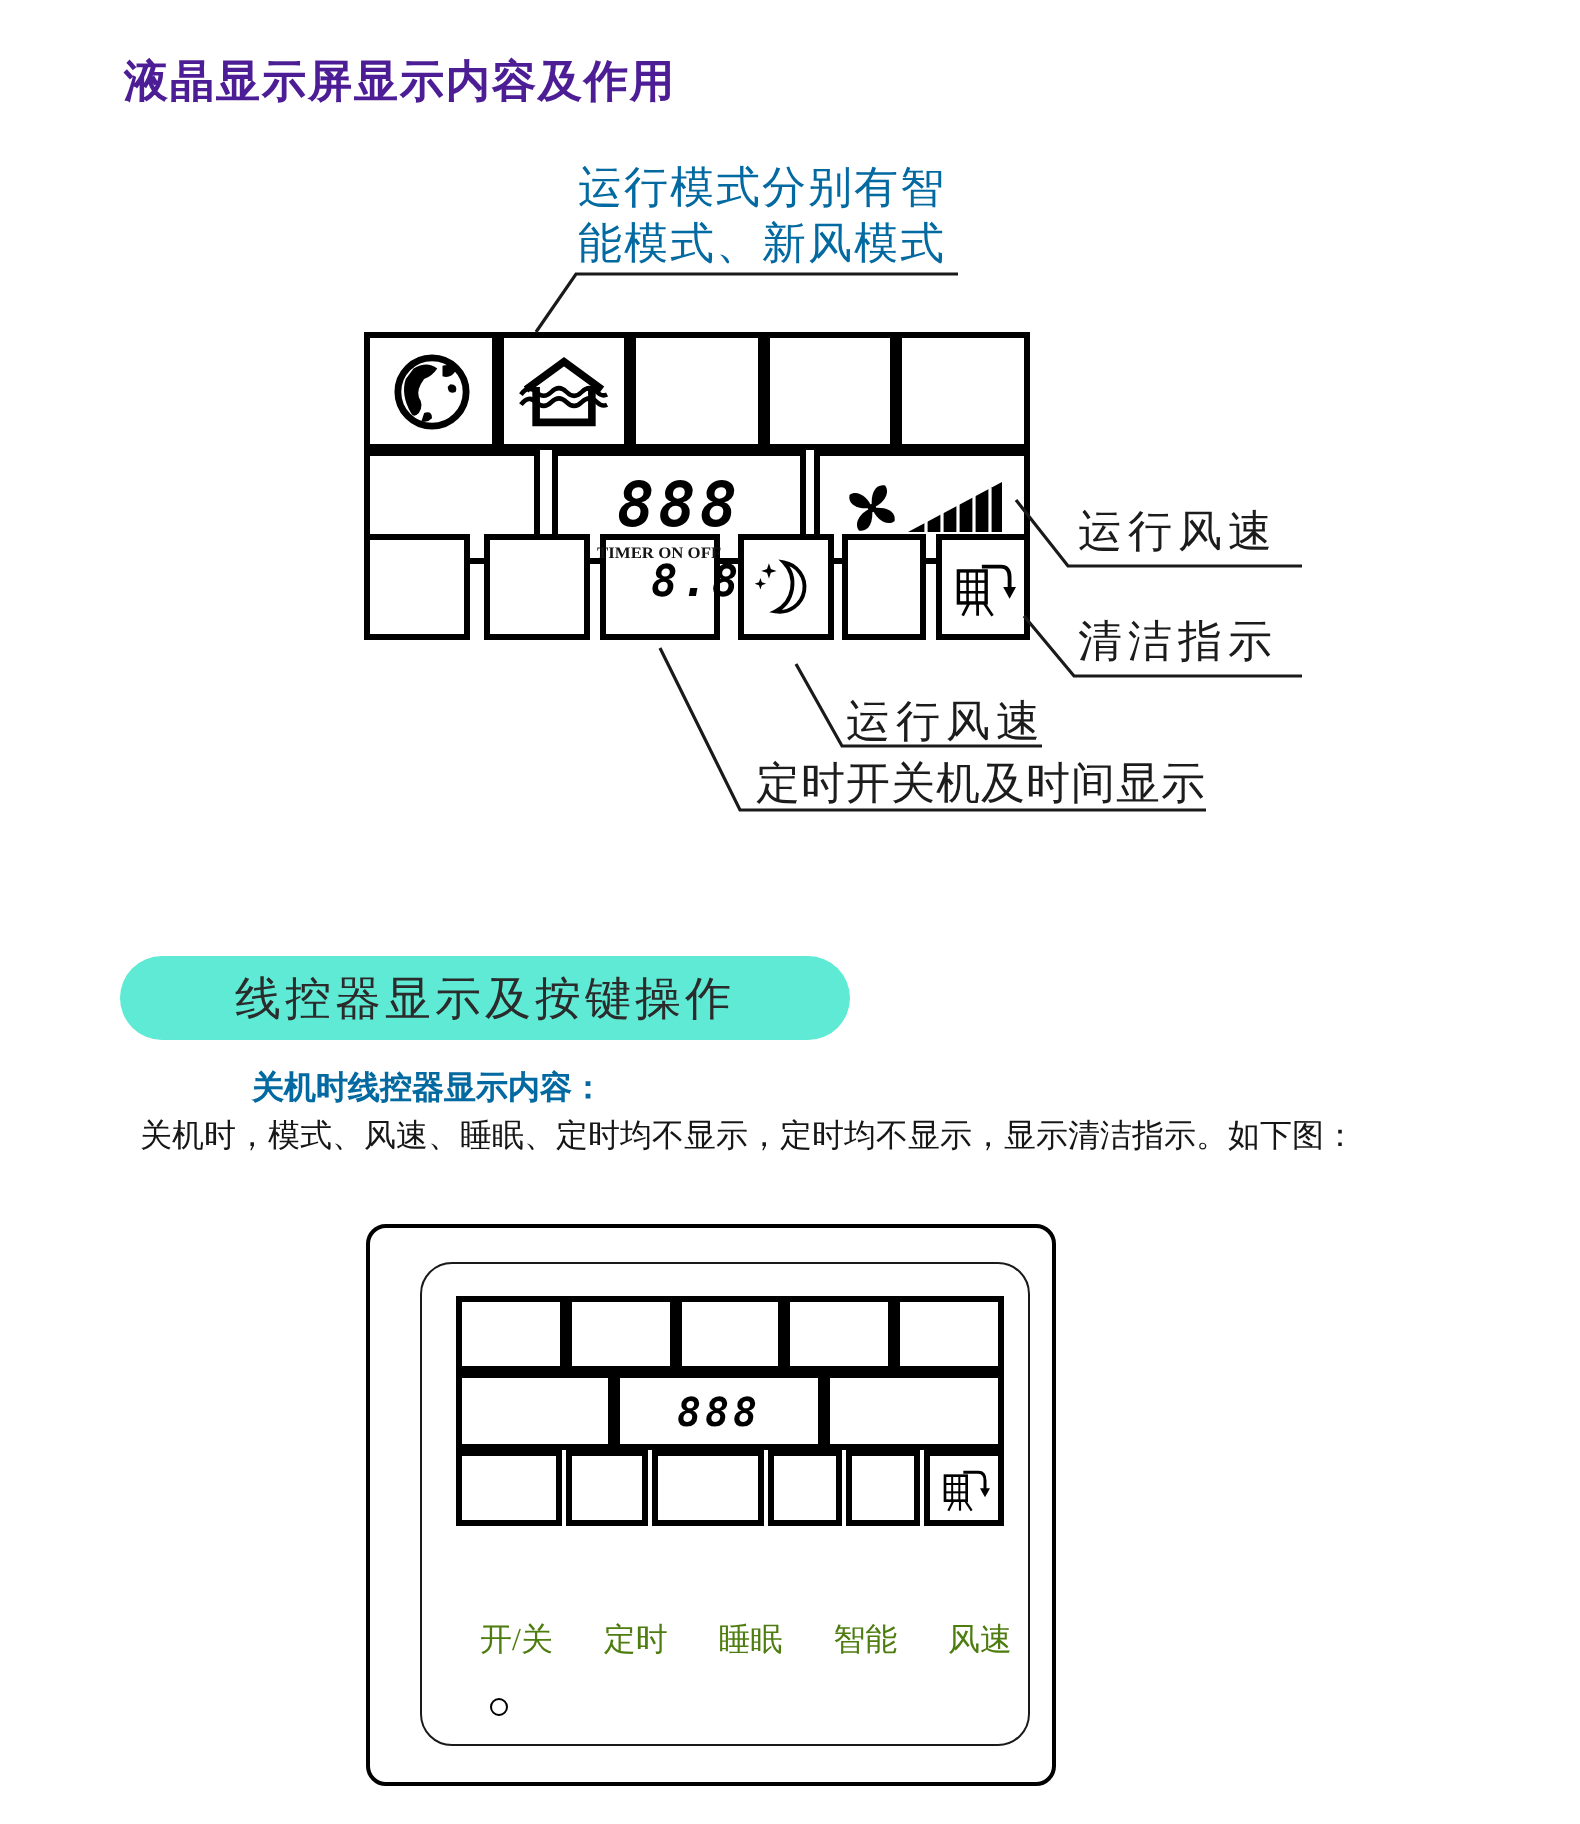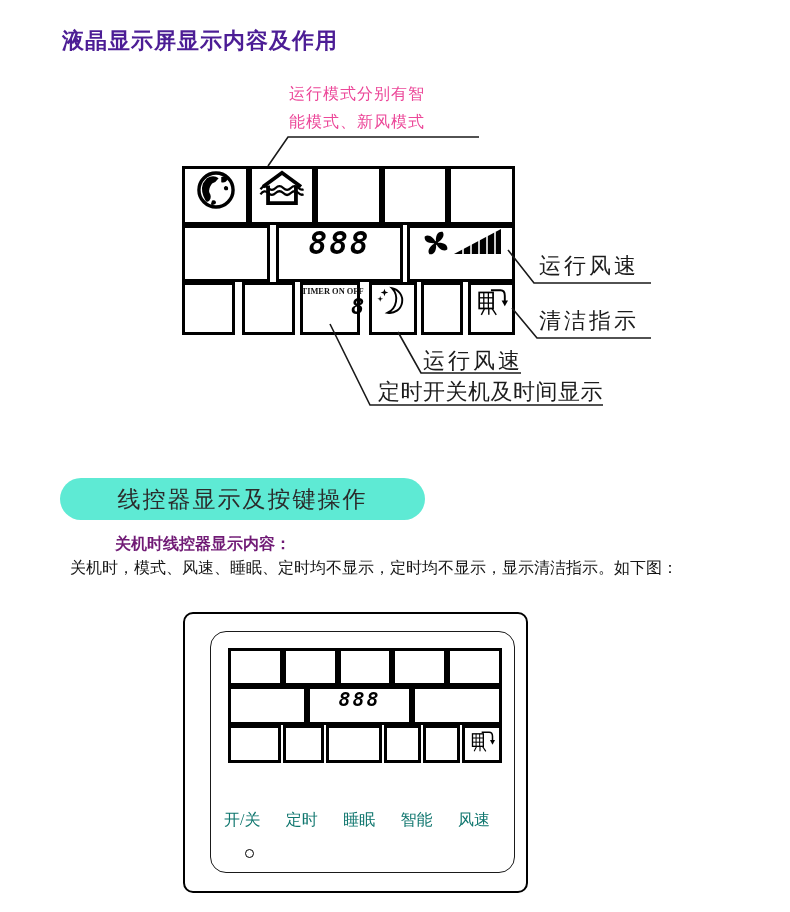--- a/index.html
+++ b/index.html
@@ -6,27 +6,27 @@
   body { background:#fff; }
   #page {
     position:relative; width:790px; height:912px; background:#ffffff;
     font-family:"Liberation Sans", sans-serif; color:#151515; overflow:hidden;
   }
   .abs { position:absolute; }
 
   .doc-title { left:62px; top:26px; font-size:22px; font-weight:bold; letter-spacing:1px; color:#4c1d95; }
 
   .annotation {
-    left:289px; top:80px; font-size:16px; line-height:28px; letter-spacing:1px;
-    font-family:"Liberation Serif","DejaVu Serif",serif; color:#ec4899; white-space:pre-line;
+    left:289px; top:80px; font-size:22px; line-height:28px; letter-spacing:1px;
+    font-family:"Liberation Serif","DejaVu Serif",serif; color:#0369a1; white-space:pre-line;
   }
 
   
   .lcd-row { position:absolute; display:flex; }
-  .cell { border:3px solid #000; background:#fff; display:flex; align-items:flex-start; justify-content:center; }
+  .cell { border:3px solid #000; background:#fff; display:flex; align-items:center; justify-content:center; }
   .g1 .cell, .g2 .cell { flex:0 0 auto; }
 
   .seg {
     font-family:"DejaVu Sans Mono", monospace; font-weight:bold; font-style:italic;
     letter-spacing:2px; color:#000; line-height:1;
   }
 
   .callout {
     font-family:"Liberation Serif","DejaVu Serif",serif; font-size:22px; color:#1c1c1c; line-height:24px;text-align:right;
   }
@@ -35,29 +35,29 @@
   .timer-cell { flex-direction:column; justify-content:flex-start; padding-top:2px; }
   .timer-top { font-family:"Liberation Serif",serif; font-weight:bold; font-size:8px; letter-spacing:0; transform:scaleX(1.05); white-space:nowrap; }
   .timer-digits { display:flex; align-items:flex-end; }
   .timer-h { font-family:"Liberation Serif",serif; font-size:13px; margin-left:2px; line-height:1; }
 
   .pill {
     left:60px; top:478px; width:365px; height:42px; border-radius:21px;
     display:flex; align-items:center; justify-content:center;
     font-size:23px; color:#2b2b2b; letter-spacing:2px;
   }
-  .subheading { left:115px; top:534px; font-size:16px; font-weight:bold; color:#701a75; }
+  .subheading { left:126px; top:534px; font-size:16px; font-weight:bold; color:#0369a1; }
   .bodytext  { left:70px;  top:558px; font-size:16px; color:#161616; }
 
   .ctrl-outer { left:183px; top:612px; width:345px; height:281px; border:2px solid #000; border-radius:10px; background:#fff; }
   .ctrl-inner { left:210px; top:631px; width:305px; height:242px; border:1.5px solid #1a1a1a; border-radius:16px; background:#fff; }
 
   .btn-row {
-    left:224px; top:810px; width:266px; display:flex; justify-content:space-between;
-    font-family:"Liberation Serif","DejaVu Serif",serif; font-size:16px; color:#0f766e;
+    left:240px; top:810px; width:266px; display:flex; justify-content:space-between;
+    font-family:"Liberation Serif","DejaVu Serif",serif; font-size:16px; color:#4d7c0f;
   }
   .indicator-dot { left:245px; top:849px; width:9px; height:9px; border:1.6px solid #000; border-radius:50%; background:#fff; }
 
   svg { display:block; }
   .overlay { left:0; top:0; pointer-events:none; }
 </style>
 </head>
 <body>
 
 <div id="page">
@@ -113,21 +113,21 @@
             <line x1="9" y1="26" x2="9" y2="20"></line>
             <line x1="17" y1="26" x2="17" y2="16"></line>
             <line x1="25" y1="26" x2="25" y2="12"></line>
             <line x1="33" y1="26" x2="33" y2="8"></line>
             <line x1="41" y1="26" x2="41" y2="4"></line>
           </g>
         </svg>
       </div>
     </div>
 
-    <div class="lcd-row" style="left:0; top:116px; width:333px; height:53px;">
+    <div class="lcd-row" style="left:0; top:101px; width:333px; height:53px;">
       <div class="cell" style="width:53px;"></div>
       <div class="cell" style="width:53px; margin-left:7px;"></div>
       <div class="cell timer-cell" style="width:60px; margin-left:5px;">
         <div class="timer-top">TIMER ON OFF</div>
         <div class="timer-digits">
           <span class="seg" style="font-size:22px;margin-left:48px;">8.8</span>
           <span class="timer-h">H</span>
         </div>
       </div>
       <div class="cell" style="width:48px; margin-left:9px;">

